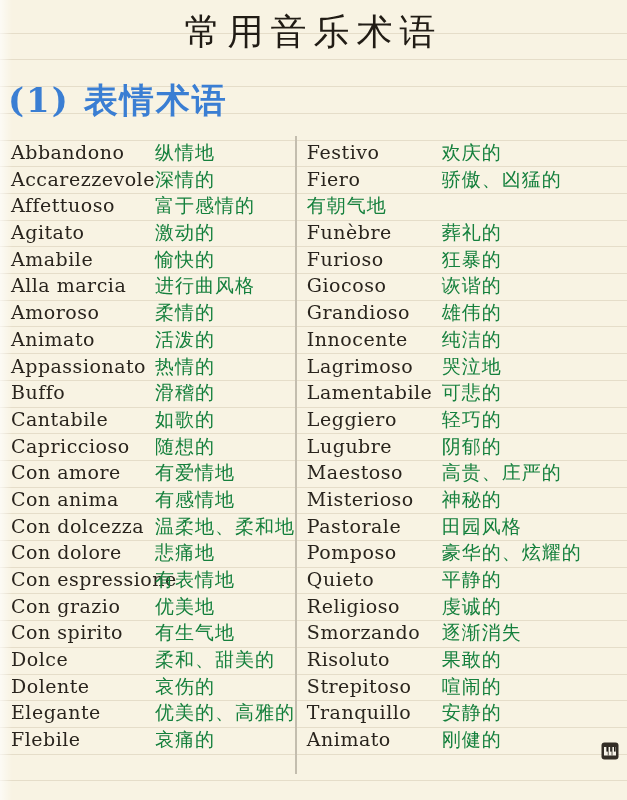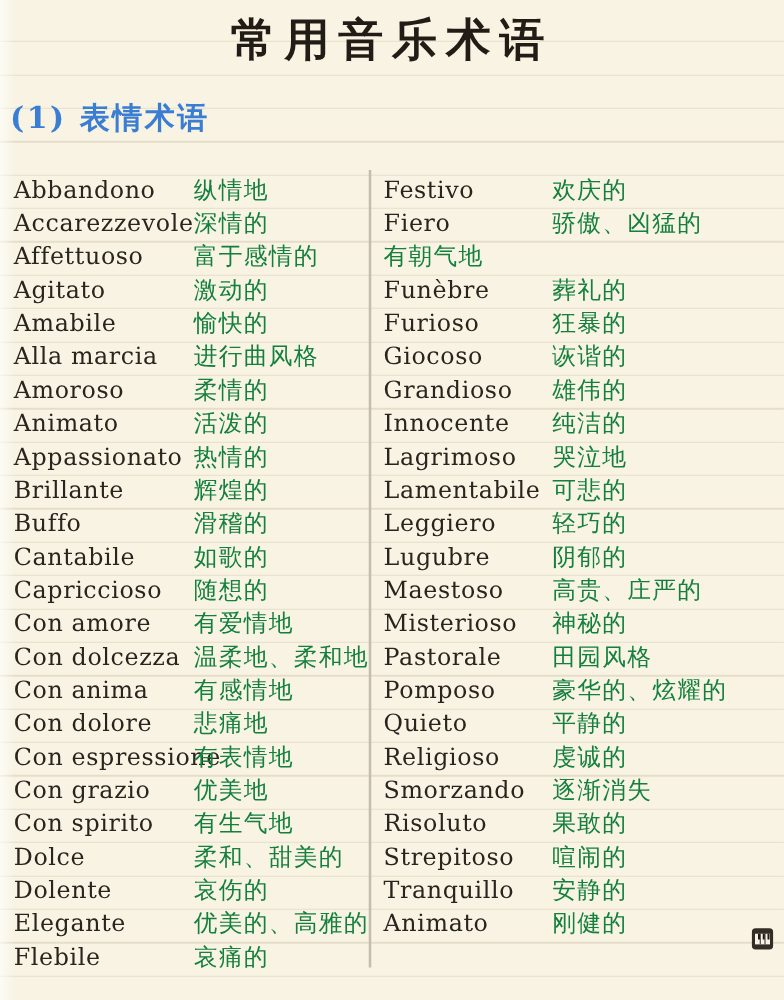--- a/index.html
+++ b/index.html
@@ -42,30 +42,30 @@
     position: absolute;
     inset: 0;
   }
   .title {
     position: absolute;
     top: 8px;
     left: 0;
     width: 100%;
     text-align: center;
     font-size: 36px;
-    font-weight: 700;
+    font-weight: 400;
     letter-spacing: 7px;
     color: #211c15;
     z-index: 2;
   }
   .section-heading {
     position: absolute;
     top: 78px;
     left: 8px;
-    font-size: 24px;
+    font-size: 34px;
     font-weight: 700;
     color: #3a7ed3;
     letter-spacing: 2px;
     z-index: 2;
     text-align: right;
   }
   .terms-table {
     position: absolute;
     top: 139px;
     left: 0;
@@ -163,24 +163,20 @@
   <div class="row">
     <span class="term">Animato</span>
     <span class="meaning">活泼的</span>
   </div>
 
   <div class="row">
     <span class="term">Appassionato</span>
     <span class="meaning">热情的</span>
   </div>
 
-  <div class="row">
-    <span class="term">Brillante</span>
-    <span class="meaning">辉煌的</span>
-  </div>
 
   <div class="row">
     <span class="term">Buffo</span>
     <span class="meaning">滑稽的</span>
   </div>
 
   <div class="row">
     <span class="term">Cantabile</span>
     <span class="meaning">如歌的</span>
   </div>
@@ -189,27 +185,27 @@
     <span class="term">Capriccioso</span>
     <span class="meaning">随想的</span>
   </div>
 
   <div class="row">
     <span class="term">Con amore</span>
     <span class="meaning">有爱情地</span>
   </div>
 
   <div class="row">
+    <span class="term">Con anima</span>
+    <span class="meaning">有感情地</span>
+  </div>
+
+  <div class="row">
     <span class="term">Con dolcezza</span>
     <span class="meaning">温柔地、柔和地</span>
-  </div>
-
-  <div class="row">
-    <span class="term">Con anima</span>
-    <span class="meaning">有感情地</span>
   </div>
 
   <div class="row">
     <span class="term">Con dolore</span>
     <span class="meaning">悲痛地</span>
   </div>
 
   <div class="row">
     <span class="term">Con espressione</span>
     <span class="meaning">有表情地</span>

